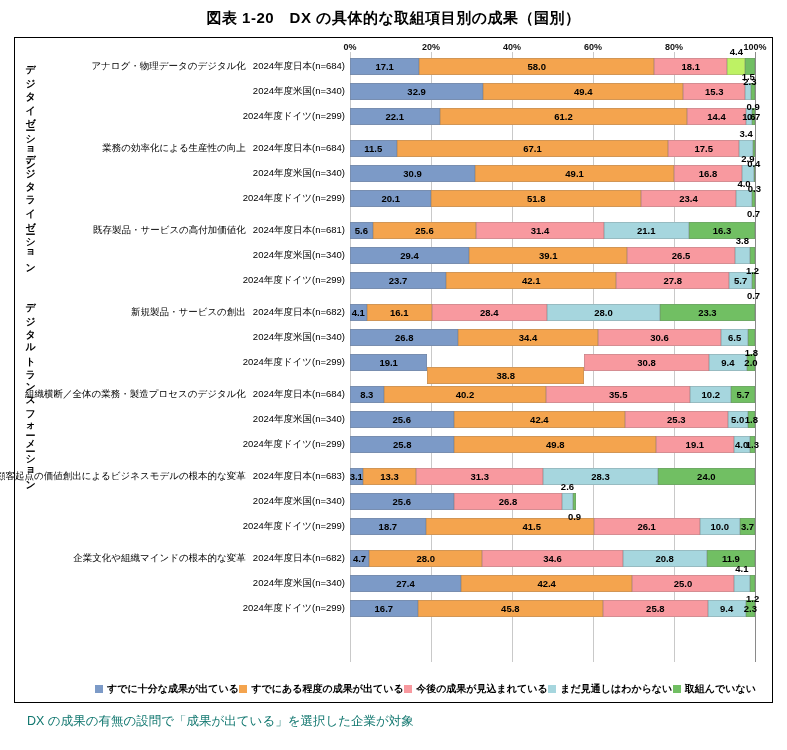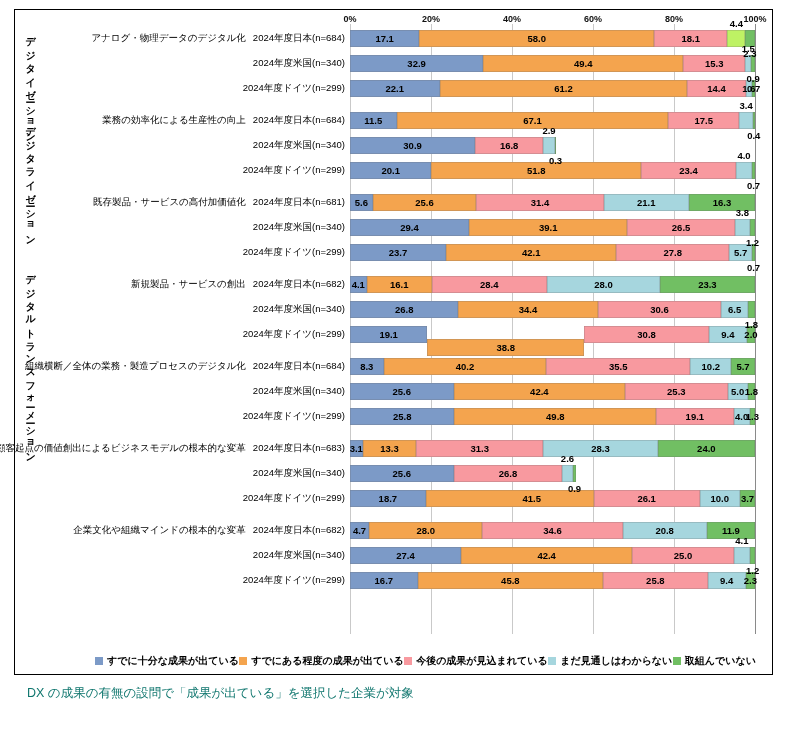--- a/index.html
+++ b/index.html
@@ -25,20 +25,21 @@
   .phase{position:absolute;writing-mode:vertical-rl;text-orientation:mixed;font-weight:bold;font-size:10px;left:8px;letter-spacing:2px;color:#000;z-index:1;}
   .legend{margin:auto 16px 6px 80px;display:flex;justify-content:space-between;align-items:center;font-size:10px;font-weight:bold;color:#000;}
   .litem{display:flex;align-items:center;gap:4px;}
   .swatch{width:8px;height:8px;display:inline-block;}
   .footnote{margin:10px 0 0 27px;font-size:12.5px;color:#0f766e;}
 </style>
 </head>
 <body>
 
 <div class="page">
+  <div class="title">図表 1-20　DX の具体的な取組項目別の成果（国別）</div>
 
   <div class="frame">
     <div class="axis-row">
         <div class="tick" style="left: 0%;">0%</div>
         <div class="tick" style="left: 20%;">20%</div>
         <div class="tick" style="left: 40%;">40%</div>
         <div class="tick" style="left: 60%;">60%</div>
         <div class="tick" style="left: 80%;">80%</div>
         <div class="tick" style="left: 100%;">100%</div>
       </div>
@@ -139,20 +140,23 @@
                 </div>
               </div>
             </div>
             <div class="row">
               <div class="row-label">
                 <span>2024年度米国(n=340)</span>
               </div>
               <div class="bars">
                 <div class="seg" style="width: 30.9%; background: rgb(124, 154, 199);">
                   <span class="val in">30.9</span>
+                </div>
+                <div class="seg" style="width: 49.1%; background: rgb(244, 164, 78);">
+                  <span class="val in">49.1</span>
                 </div>
                 <div class="seg" style="width: 16.8%; background: rgb(248, 153, 159);">
                   <span class="val in">16.8</span>
                 </div>
                 <div class="seg" style="width: 2.9%; background: rgb(166, 214, 222);">
                   <span class="val up">2.9</span>
                 </div>
                 <div class="seg" style="width: 0.3%; background: rgb(113, 191, 99);">
                   <span class="val down">0.3</span>
                 </div>

